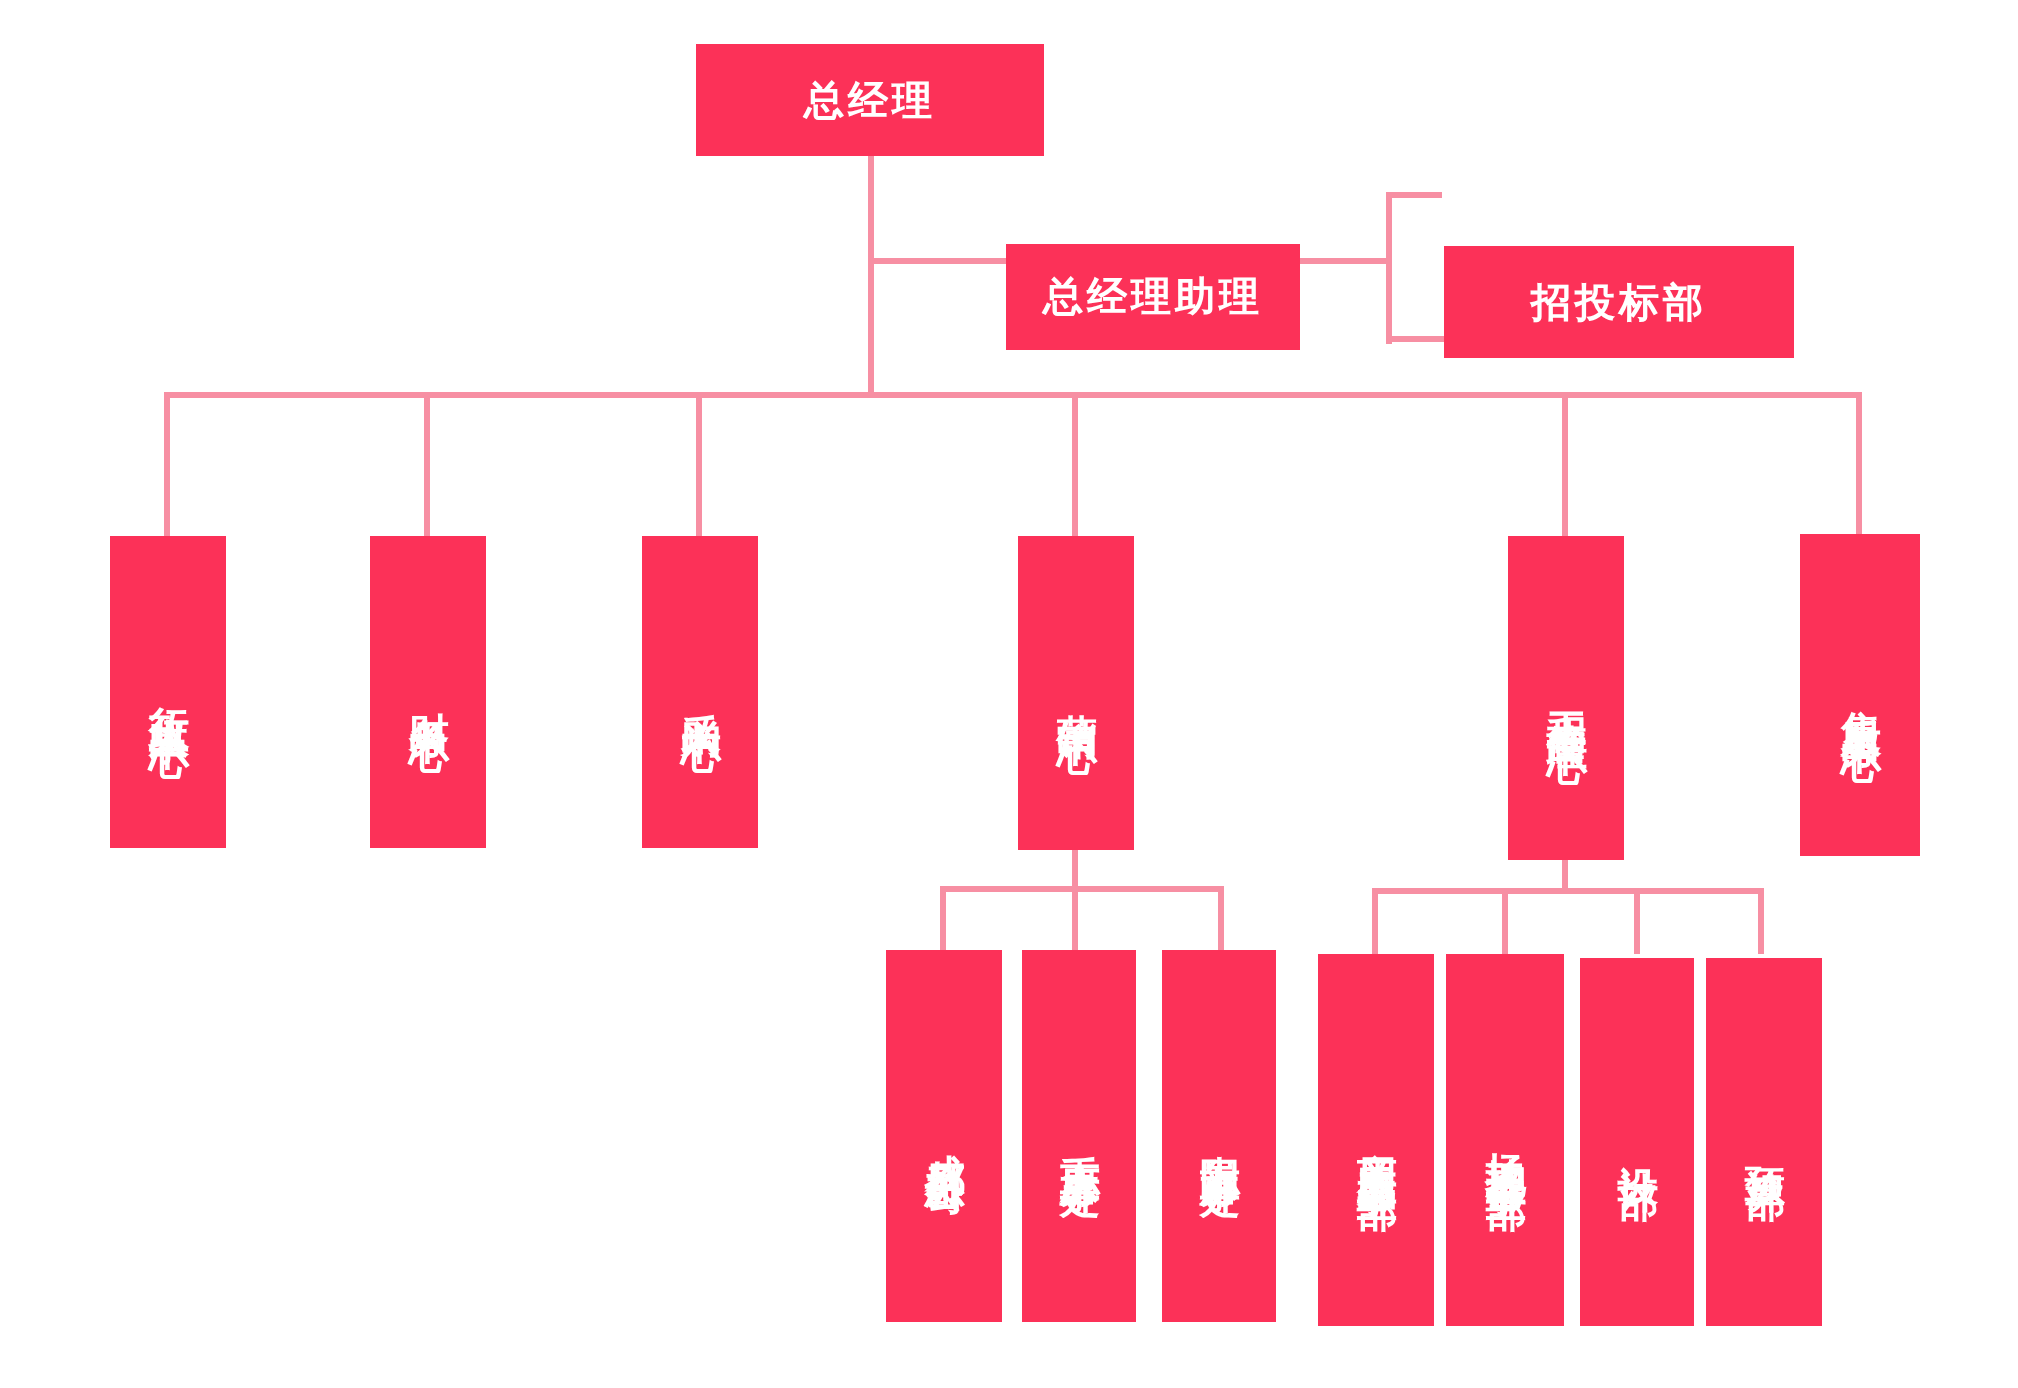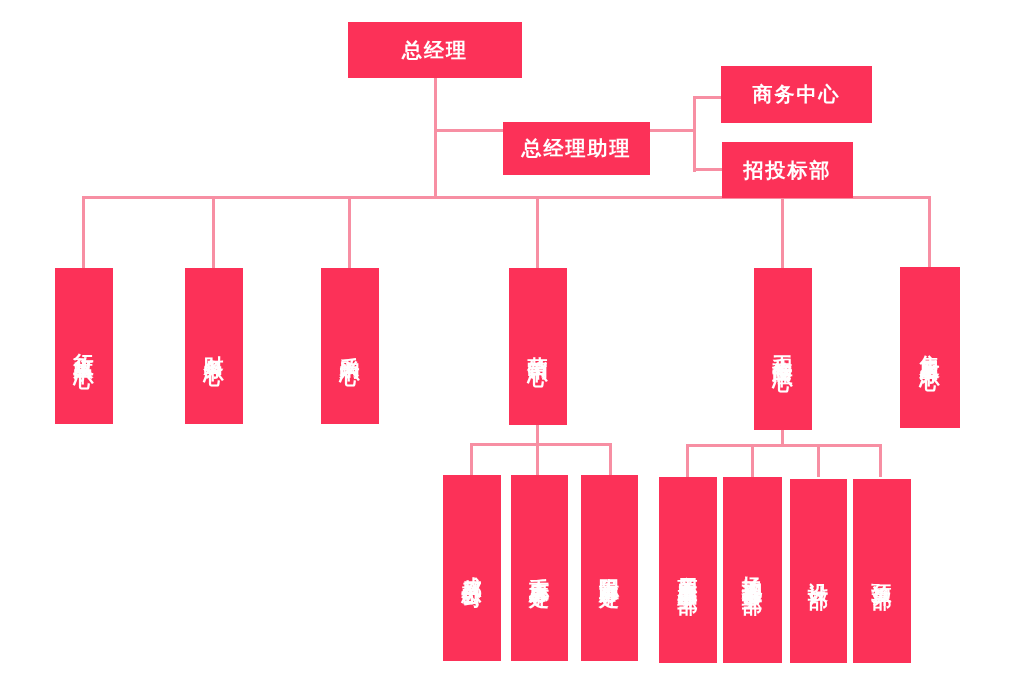--- a/index.html
+++ b/index.html
@@ -76,24 +76,21 @@
   <div class="line v" style="left:817px; top:447px; height:30px;"></div>
   <div class="line v" style="left:879px; top:447px; height:30px;"></div>
 
   <div class="node h-node" style="left:348px; top:22px; width:174px; height:56px;">
     <span class="label">总经理</span>
   </div>
 
   <div class="node h-node" style="left:503px; top:122px; width:147px; height:53px;">
     <span class="label">总经理助理</span>
   </div>
-  <div class="node h-node" style="left:721px; top:66px; width:151px; height:57px;">
-    <span class="label">商务中心</span>
-  </div>
-  <div class="node h-node" style="left:722px; top:142px; width:131px; height:56px;">
+  <div class="node h-node" style="left:722px; top:123px; width:175px; height:56px;">
     <span class="label">招投标部</span>
   </div>
 
   <div class="node v-node" style="left:55px; top:268px; width:58px; height:156px;">
     <span class="label">行政人事中心</span>
   </div>
   <div class="node v-node" style="left:185px; top:268px; width:58px; height:156px;">
     <span class="label">财务中心</span>
   </div>
   <div class="node v-node" style="left:321px; top:268px; width:58px; height:156px;">

